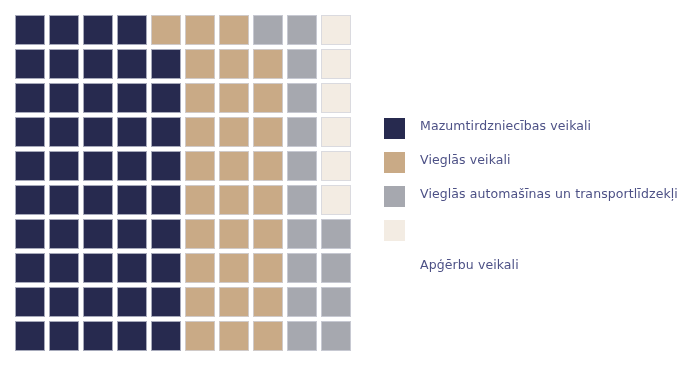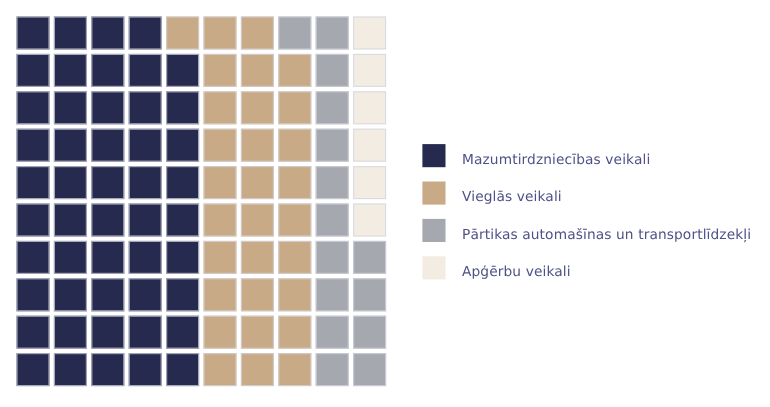--- a/index.html
+++ b/index.html
@@ -41,21 +41,21 @@
 
   
   #legend {
     position: absolute;
     left: 384px;
     top: 118px;
     width: 305px;
   }
   .legend-item {
     display: flex;
-    align-items: flex-end;
+    align-items: flex-start;
     height: 34px;
   }
   .legend-swatch {
     width: 21px;
     height: 21px;
     flex: 0 0 21px;
     box-sizing: border-box;
   }
   .legend-label {
     margin-left: 15px;
@@ -178,21 +178,21 @@
       <div class="legend-item">
         <span class="legend-swatch" style="background: rgb(39, 42, 79);"></span>
         <span class="legend-label" style="color: rgb(77, 81, 134);">Mazumtirdzniecības veikali</span>
       </div>
       <div class="legend-item">
         <span class="legend-swatch" style="background: rgb(201, 170, 134);"></span>
         <span class="legend-label" style="color: rgb(77, 81, 134);">Vieglās veikali</span>
       </div>
       <div class="legend-item">
         <span class="legend-swatch" style="background: rgb(166, 168, 175);"></span>
-        <span class="legend-label" style="color: rgb(77, 81, 134);">Pārtikas automašīnas un transportlīdzekļi</span>
+        <span class="legend-label" style="color: rgb(77, 81, 134);">Vieglās automašīnas un transportlīdzekļi</span>
       </div>
       <div class="legend-item">
         <span class="legend-swatch" style="background: rgb(243, 236, 227);"></span>
-        <span class="legend-label" style="color: rgb(77, 81, 134);">Apģērbu veikali</span>
+        <span class="legend-label" style="color: rgb(77, 81, 134); margin-top: 37px;">Apģērbu veikali</span>
       </div>
     </div>
 
 </div>
 
 </body></html>

